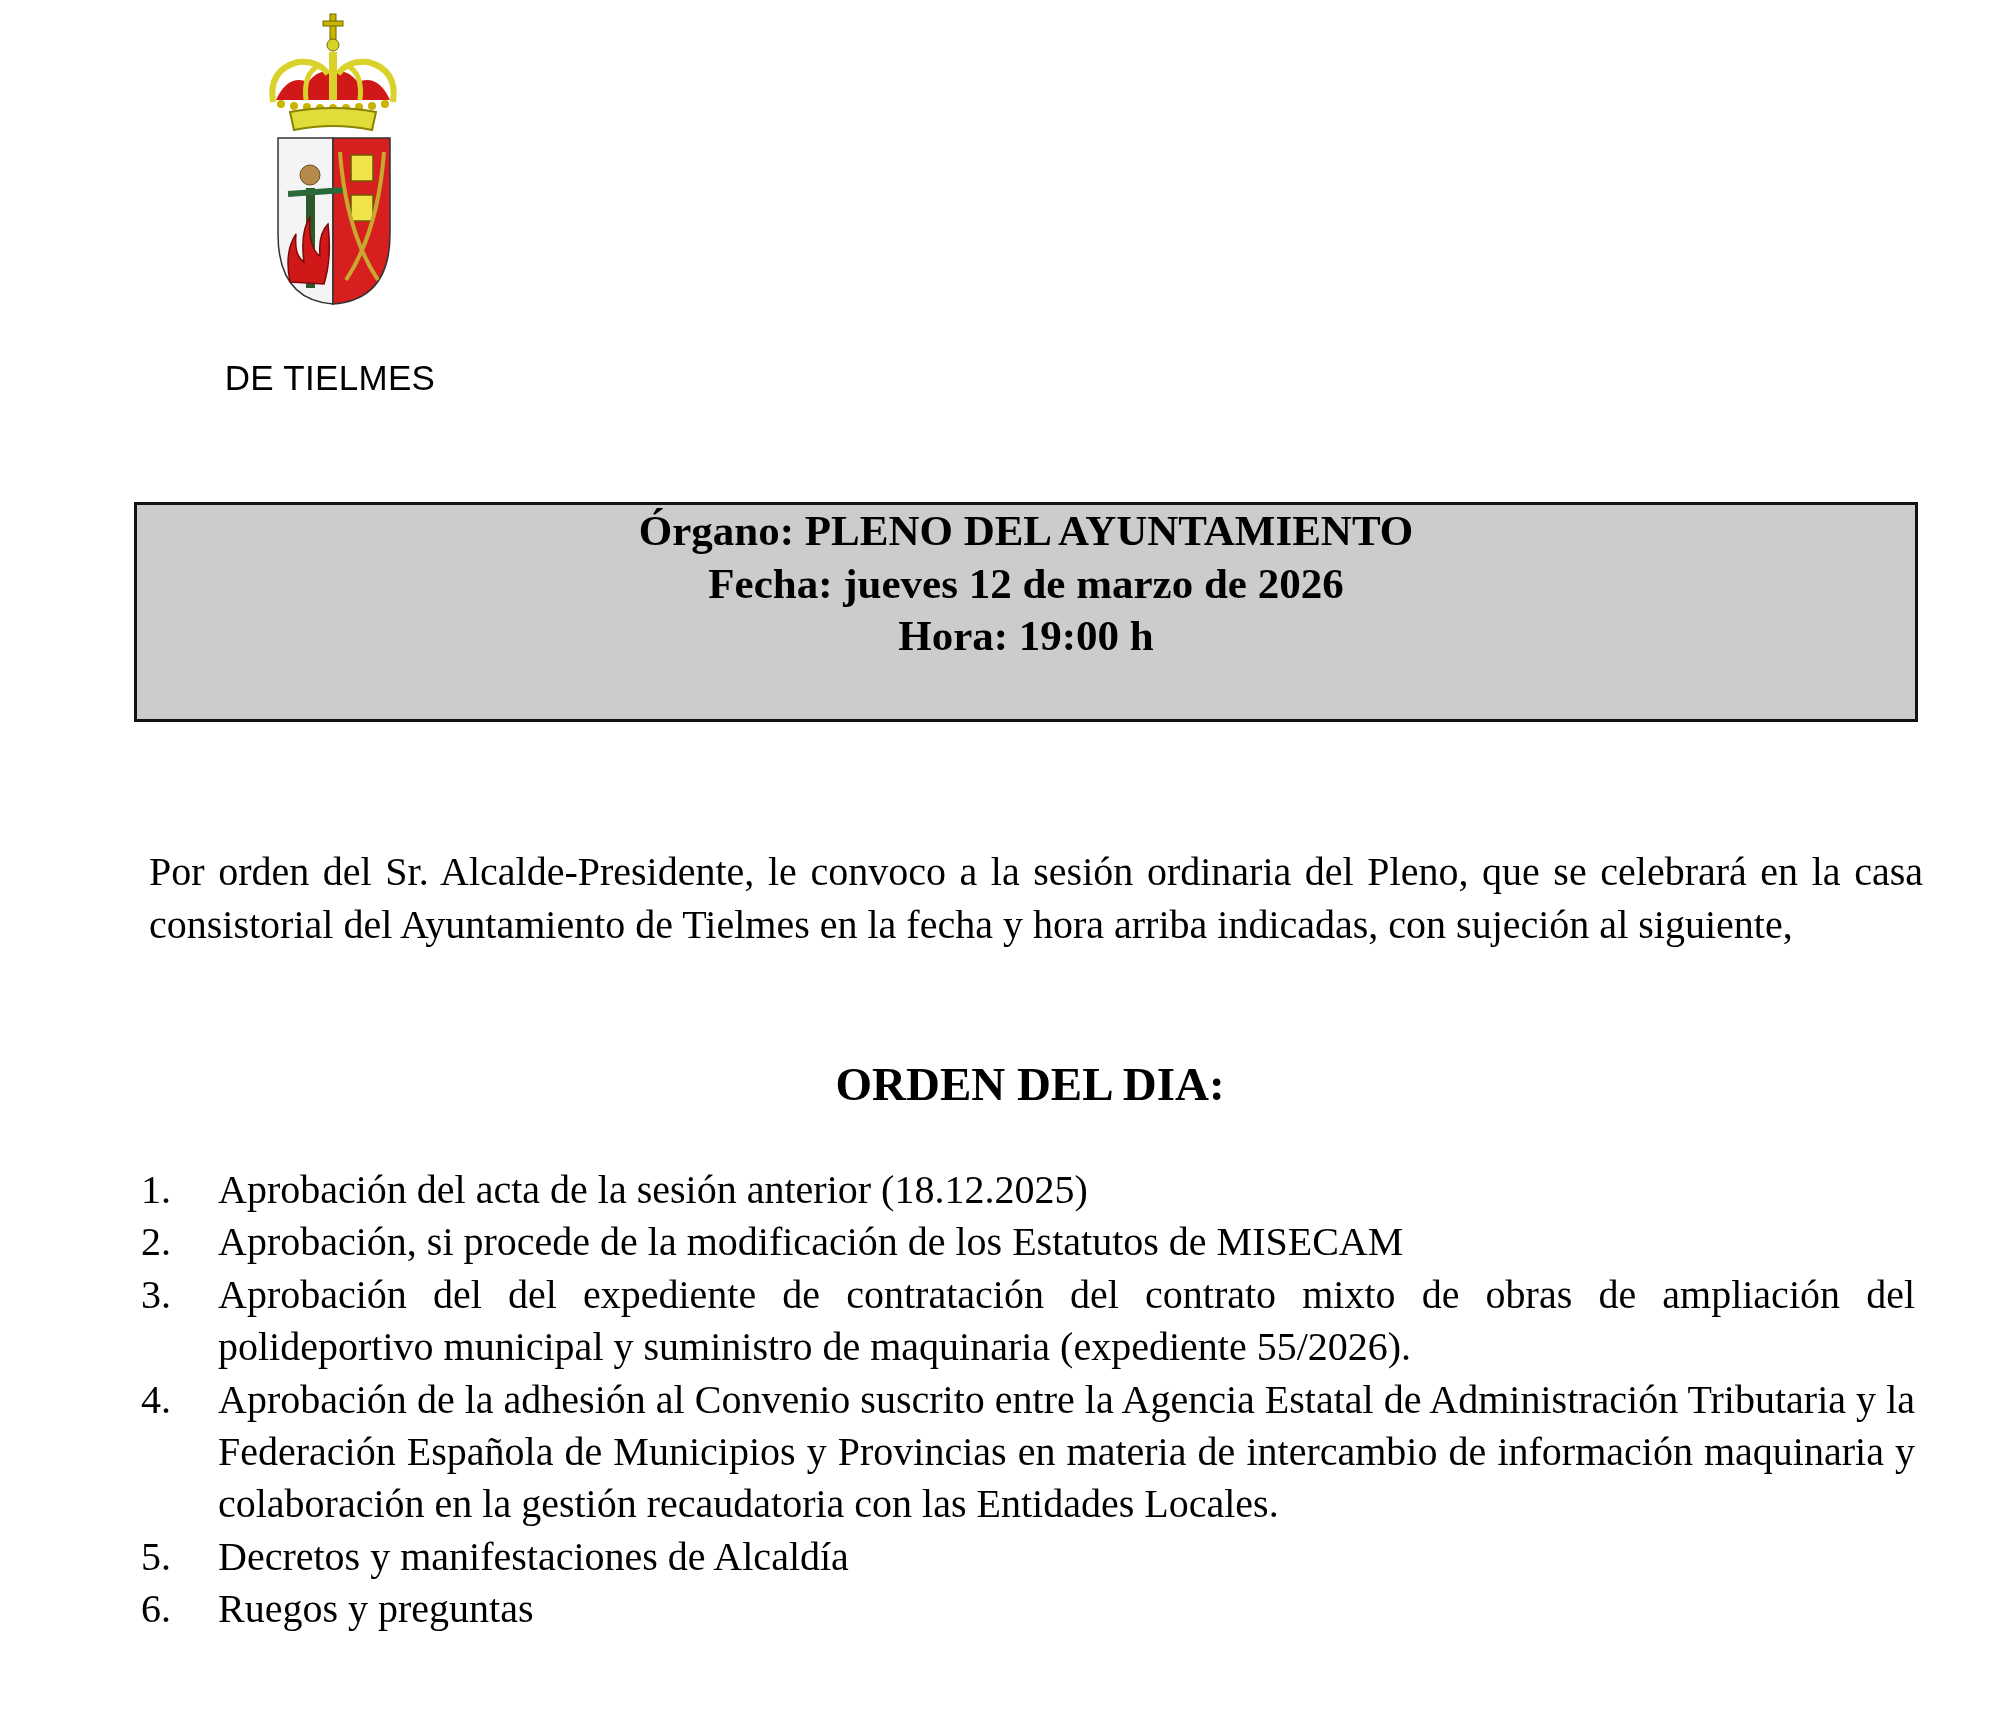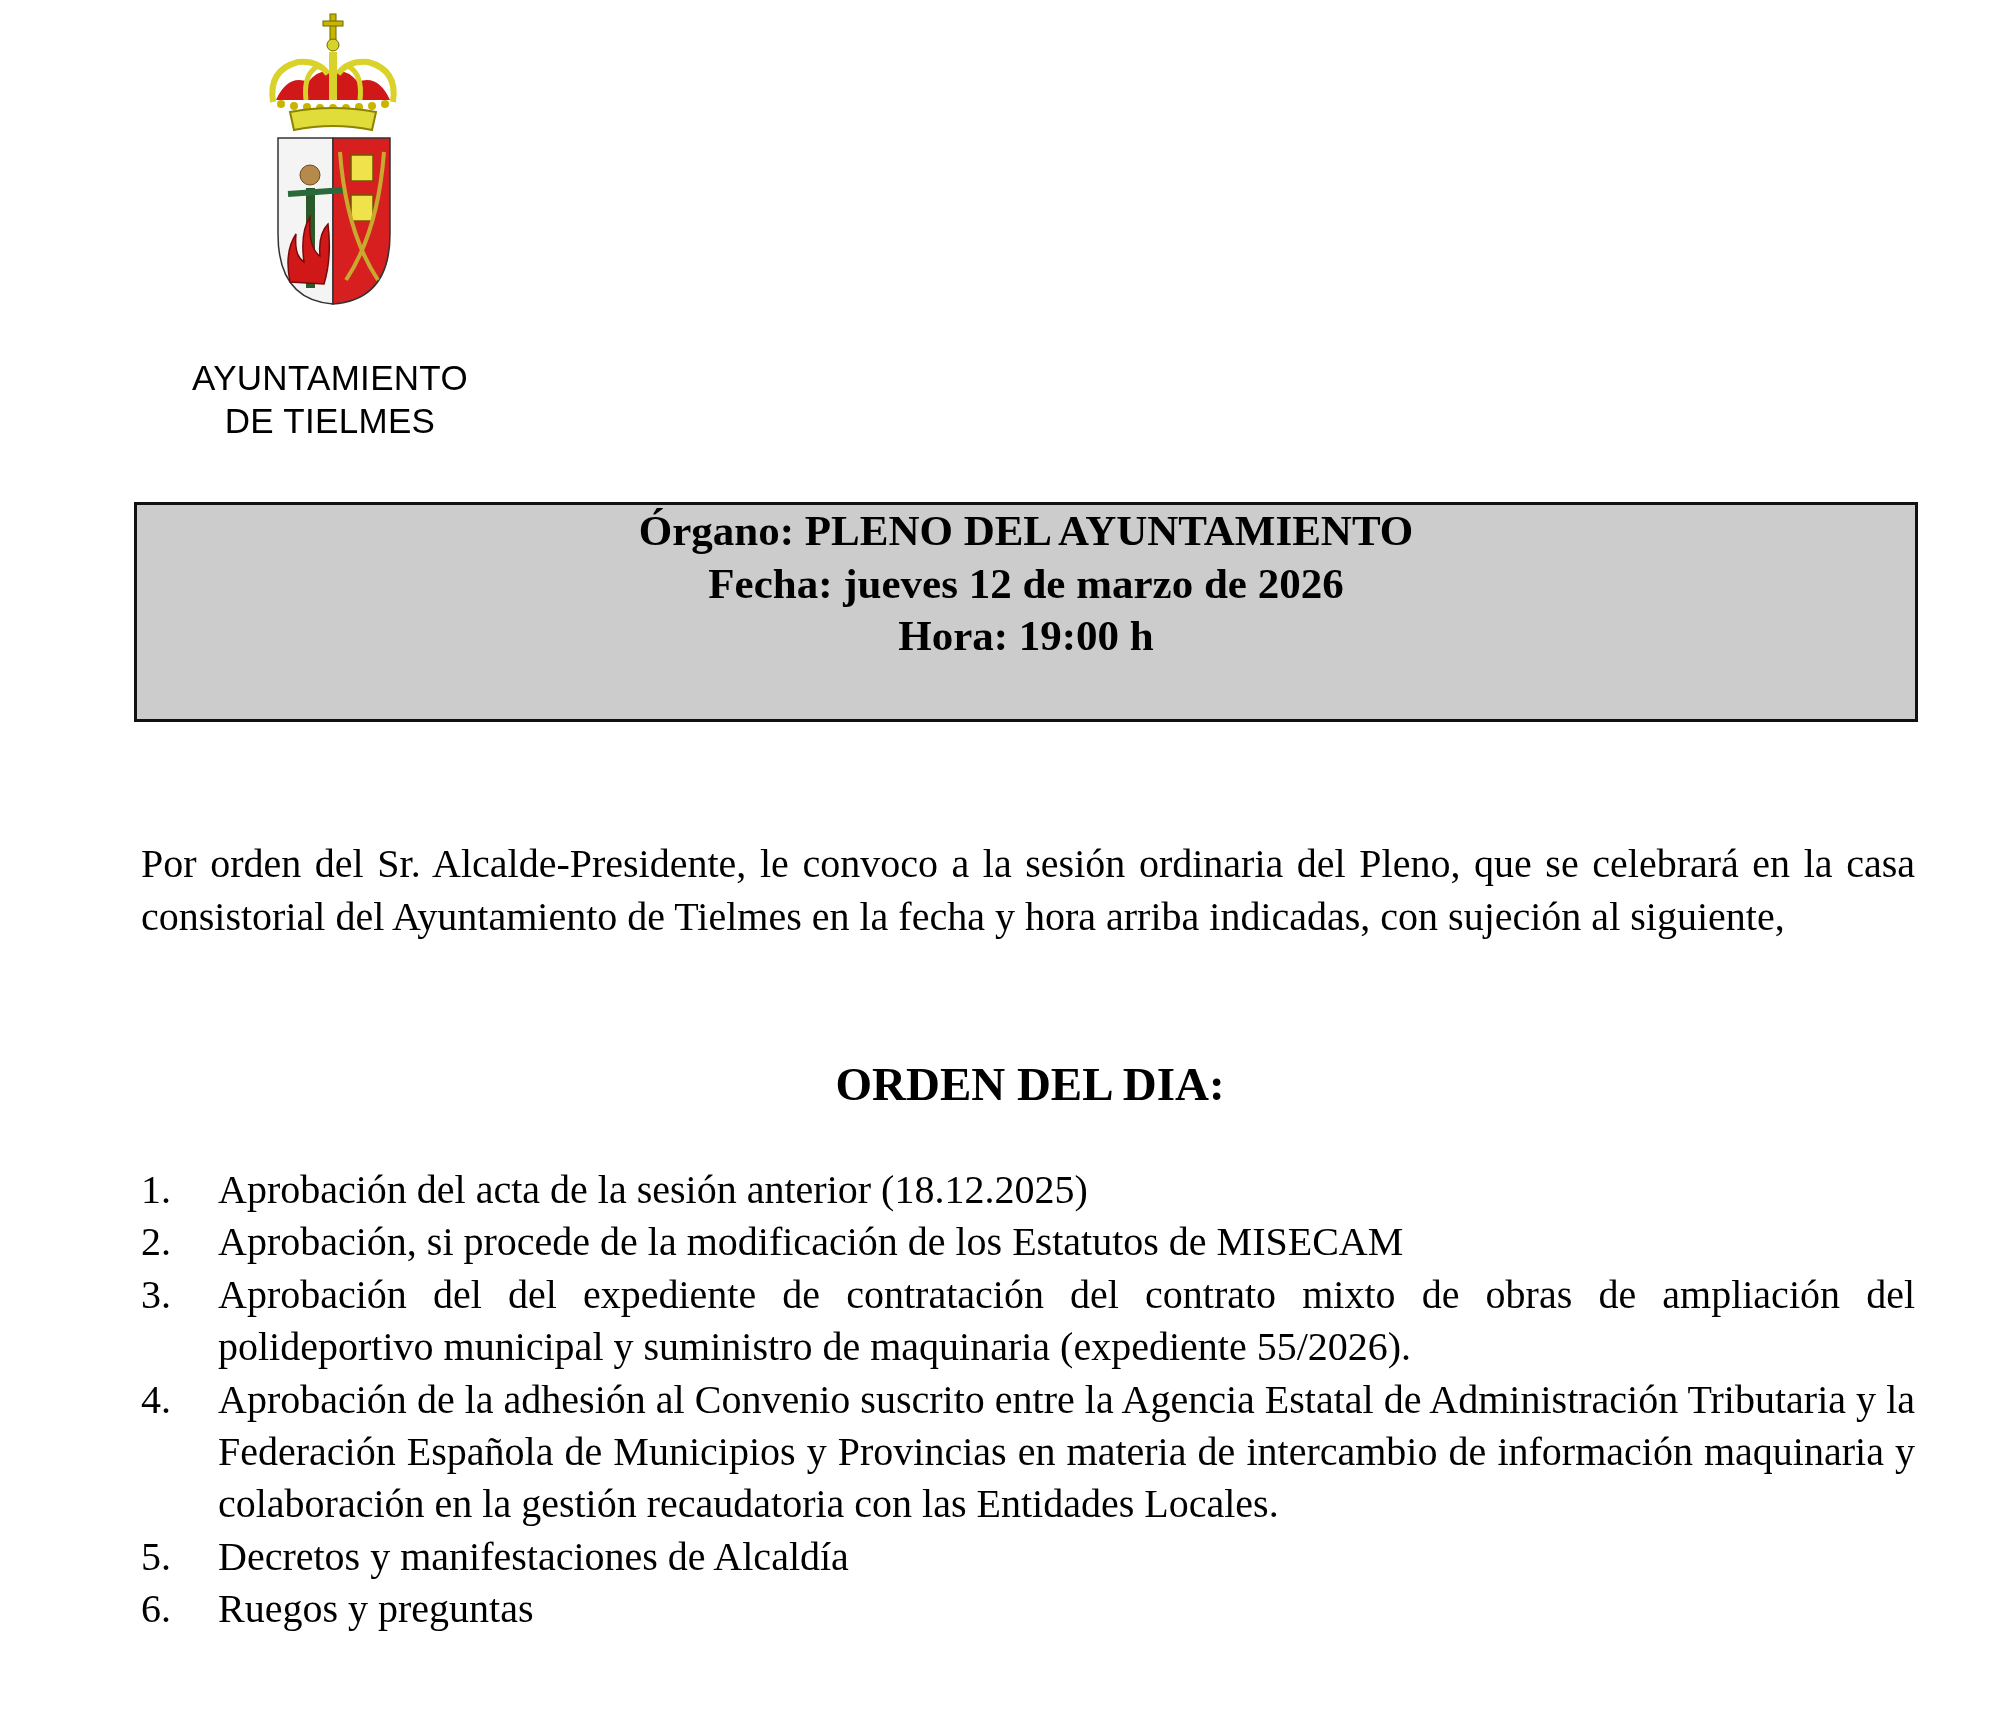--- a/index.html
+++ b/index.html
@@ -133,31 +133,30 @@
     <path d="M42 270 Q36 240 48 222 Q46 244 56 250 Q52 220 62 205 Q60 236 72 244 Q70 222 80 212 Q84 246 76 272 Z" fill="#d01818" stroke="#7a0a0a" stroke-width="1.5"></path>
 
     <rect x="103" y="143" width="22" height="26" fill="#f0e24a" stroke="#6b5a00" stroke-width="1.5"></rect>
     <rect x="103" y="183" width="22" height="26" fill="#f0e24a" stroke="#6b5a00" stroke-width="1.5"></rect>
     <path d="M92 140 Q98 220 130 268" fill="none" stroke="#c9a830" stroke-width="4"></path>
     <path d="M136 140 Q130 220 98 268" fill="none" stroke="#c9a830" stroke-width="4"></path>
   </svg>
 </div>
 
 <div class="org-name">
-  <div>AYUNTAMIENTO</div>
   <div>DE TIELMES</div>
 </div>
 
 <div class="info-box">
   <span class="info-line">Órgano: PLENO DEL AYUNTAMIENTO</span>
   <span class="info-line">Fecha: jueves 12 de marzo de 2026</span>
   <span class="info-line">Hora: 19:00 h</span>
 </div>
 
-<p class="intro" style="margin:0;">Por orden del Sr. Alcalde-Presidente, le convoco a la sesión ordinaria del Pleno, que se celebrará en la casa consistorial del Ayuntamiento de Tielmes en la fecha y hora arriba indicadas, con sujeción al siguiente,</p>
+<p class="intro" style="margin:8px;">Por orden del Sr. Alcalde-Presidente, le convoco a la sesión ordinaria del Pleno, que se celebrará en la casa consistorial del Ayuntamiento de Tielmes en la fecha y hora arriba indicadas, con sujeción al siguiente,</p>
 
 <div class="agenda-title">ORDEN DEL DIA:</div>
 
 <ol class="agenda">
   <li>
     <span class="num">1.</span>
     <span class="txt">Aprobación del acta de la sesión anterior (18.12.2025)</span>
   </li>
   <li>
     <span class="num">2.</span>

